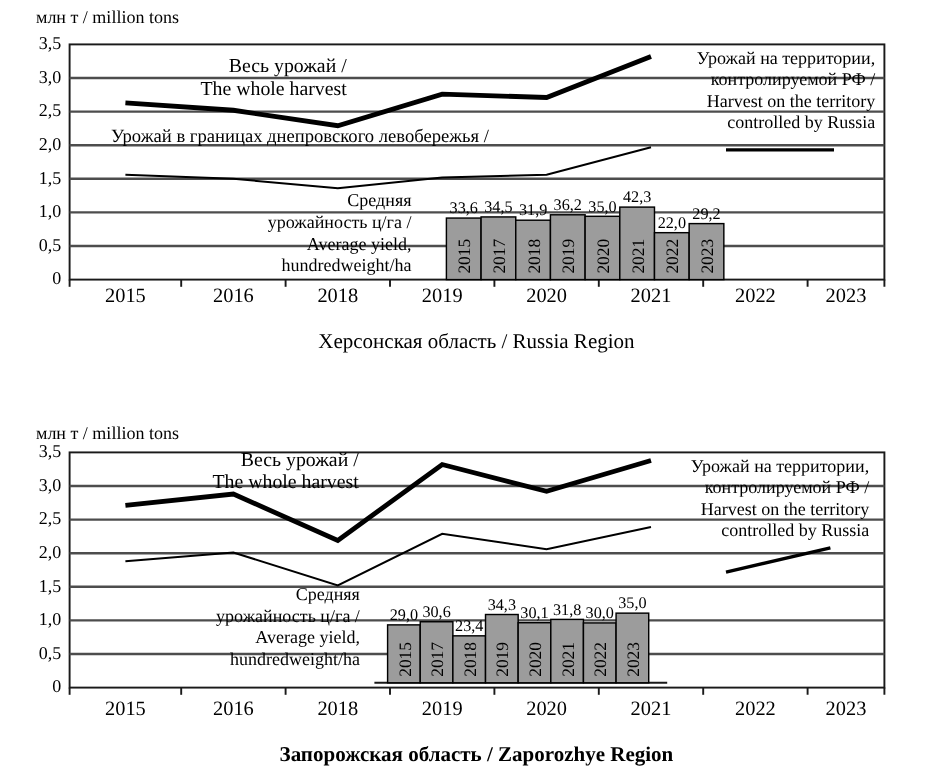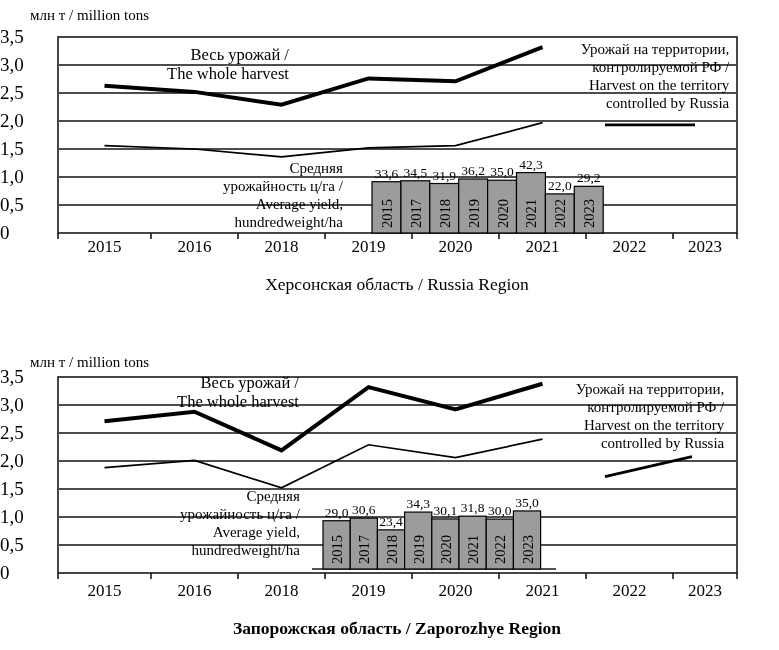--- a/index.html
+++ b/index.html
@@ -6,21 +6,21 @@
   .stage{position:relative;width:779px;height:650px;background:#fff;overflow:hidden;
          font-family:"Liberation Serif","DejaVu Serif",serif;color:#000;}
   .stage svg{position:absolute;left:0;top:0;}
   .lbl{position:absolute;white-space:nowrap;}
   .unit{font-size:15px;}
   .u1{left:30px;top:7px;}
   .u2{left:30px;top:354px;}
   .title{font-size:17.5px;left:397px;transform:translateX(-50%);text-align:center;}
   .t1{top:274px;}
   .t2{top:618px;font-weight:bold;}
-  .ylab{position:absolute;left:0;font-size:19px;height:18px;line-height:18px;}
+  .ylab{position:absolute;left:0;text-align:right;font-size:15px;height:18px;line-height:18px;}
   .xlab{position:absolute;width:90px;text-align:center;font-size:17px;}
   .ann{position:absolute;transform:translateX(-50%);text-align:right;}
   .ann div{white-space:nowrap;}
 </style>
 </head>
 <body>
 
 <div class="stage">
   <svg id="plot-svg" width="779" height="650">
       <rect x="58" y="37" width="679" height="196" fill="none" stroke="#1a1a1a" stroke-width="1.6"></rect>
@@ -133,20 +133,21 @@
       <div class="xlab" style="left: 323.5px; top: 237px;">2019</div>
       <div class="xlab" style="left: 410.5px; top: 237px;">2020</div>
       <div class="xlab" style="left: 497.5px; top: 237px;">2021</div>
       <div class="xlab" style="left: 584.5px; top: 237px;">2022</div>
       <div class="xlab" style="left: 660px; top: 237px;">2023</div>
       <div class="lbl ann" style="left: 228px; top: 45px; font-size: 16.5px; line-height: 19px;">
         <div>Весь урожай /</div>
         <div>The whole harvest</div>
       </div>
       <div class="lbl ann" style="left: 250px; top: 106px; font-size: 15.5px; line-height: 15px;">
+        <div>Урожай в границах днепровского левобережья /</div>
       </div>
       <div class="lbl ann" style="left: 655px; top: 40px; font-size: 15px; line-height: 18px;">
         <div>Урожай на территории,</div>
         <div>контролируемой РФ /</div>
         <div>Harvest on the territory</div>
         <div>controlled by Russia</div>
       </div>
       <div class="lbl ann" style="left: 283px; top: 159px; font-size: 15px; line-height: 18px;">
         <div>Средняя</div>
         <div>урожайность ц/га /</div>

